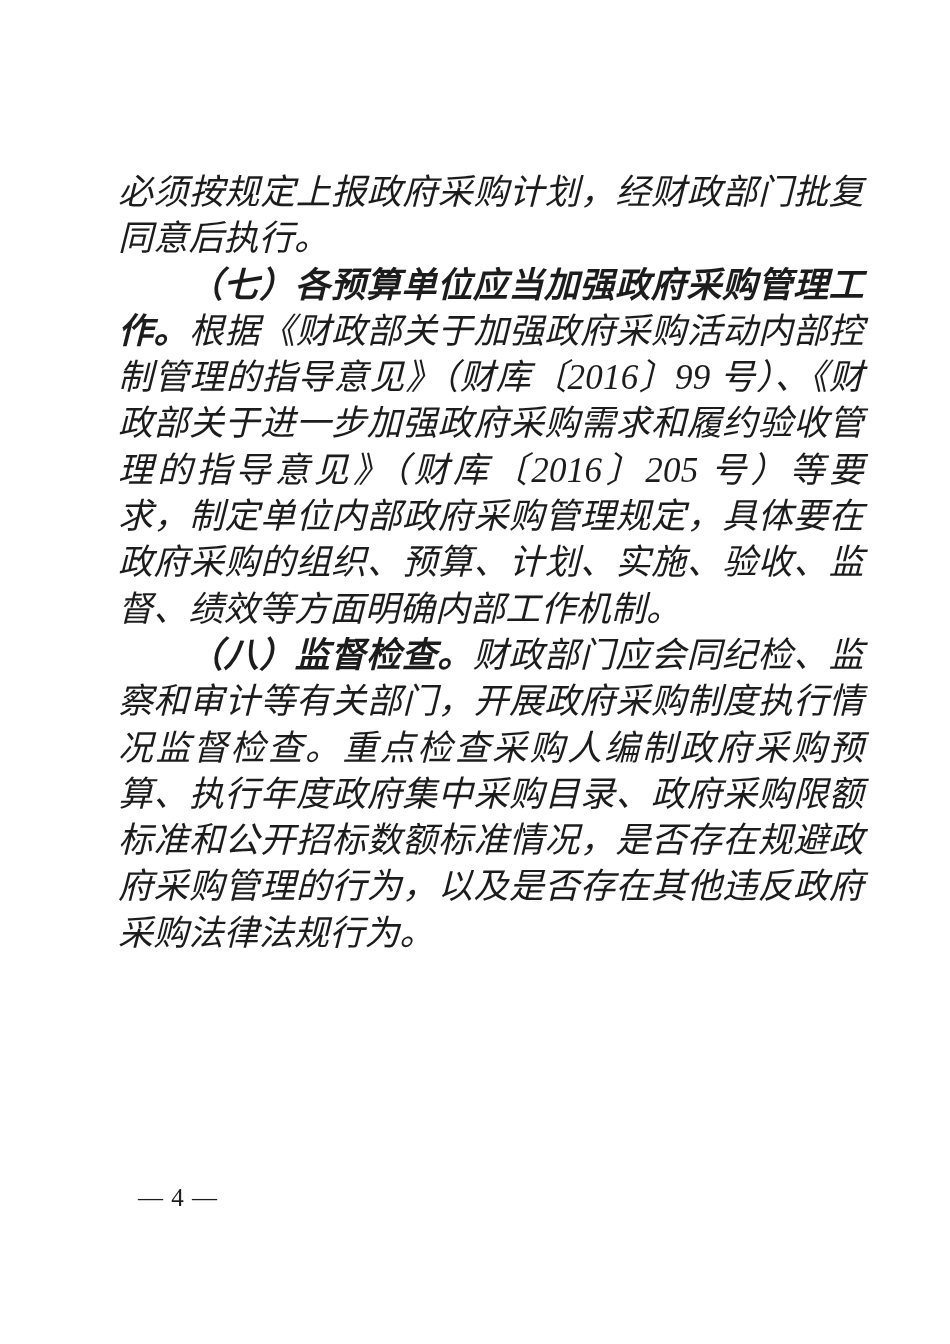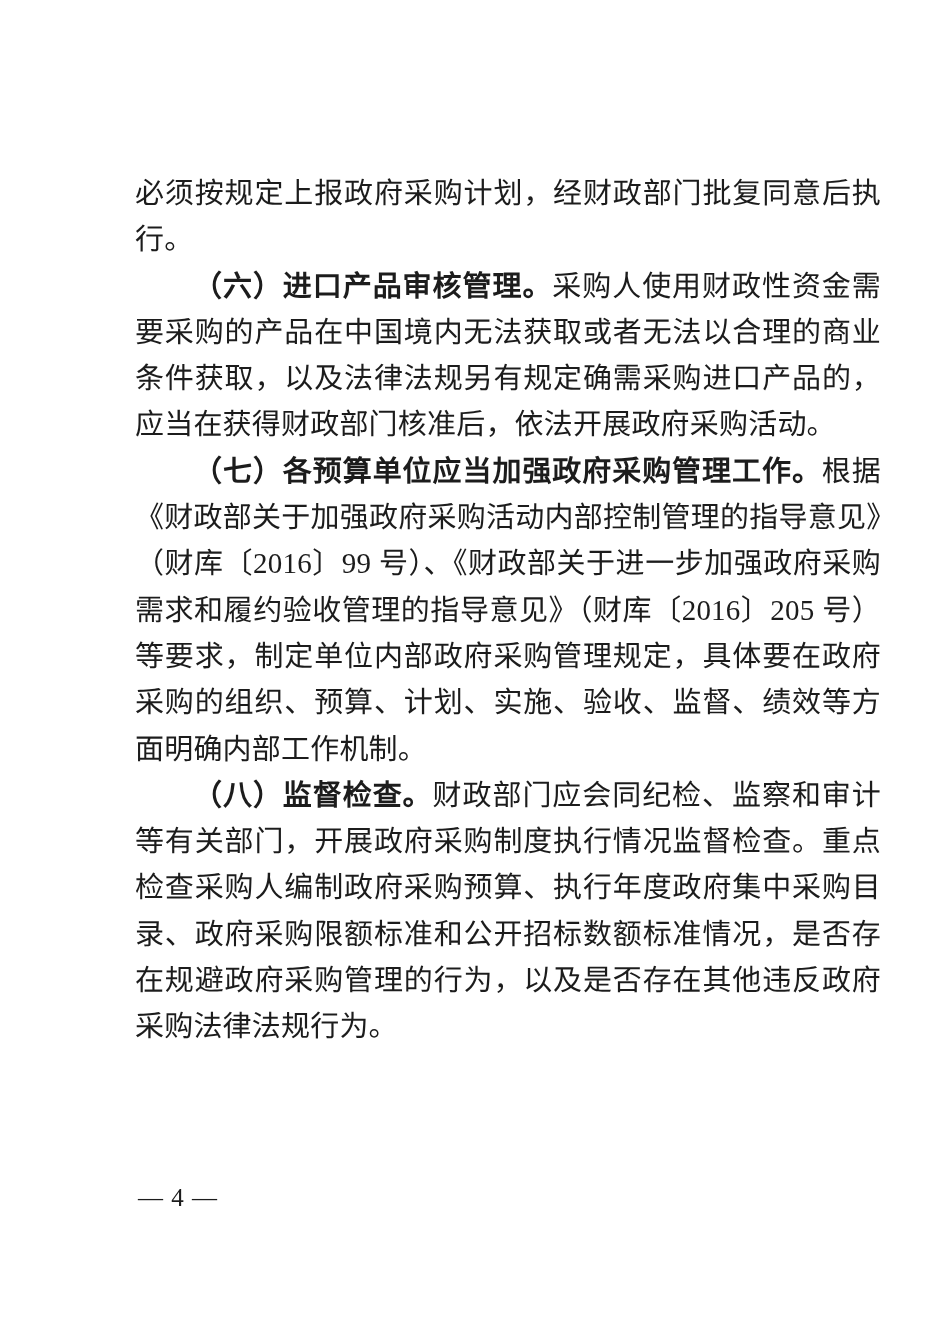--- a/index.html
+++ b/index.html
@@ -15,28 +15,29 @@
   .page {
     position: relative;
     width: 950px;
     height: 1344px;
     background: #ffffff;
     color: #1c1c1c;
     overflow: hidden;
   }
   .content {
     position: absolute;
-    left: 135px;
+    left: 118px;
     top: 170px;
     width: 746px;
-    font-size: 29px;
+    font-size: 35px;
     line-height: 46.3px;
     text-align: justify;
     text-justify: inter-ideograph;
     letter-spacing: 0.2px;
+    font-style: italic;
   }
   .content p {
     margin: 0;
     padding: 0;
   }
   .content p.indent {
     text-indent: 2em;
   }
   .lead {
     font-weight: 700;
@@ -54,21 +55,20 @@
 </head>
 <body>
 
 <div class="page">
 
   <div class="content">
 
     <p><span class="lead"></span><span>必须按规定上报政府采购计划，经财政部门批复同意后执行。</span></p>
 
 
-    <p class="indent"><span class="lead">（六）进口产品审核管理。</span><span>采购人使用财政性资金需要采购的产品在中国境内无法获取或者无法以合理的商业条件获取，以及法律法规另有规定确需采购进口产品的，应当在获得财政部门核准后，依法开展政府采购活动。</span></p>
 
     <p class="indent"><span class="lead">（七）各预算单位应当加强政府采购管理工作。</span><span>根据《财政部关于加强政府采购活动内部控制管理的指导意见》（财库〔2016〕99 号）、《财政部关于进一步加强政府采购需求和履约验收管理的指导意见》（财库〔2016〕205 号）等要求，制定单位内部政府采购管理规定，具体要在政府采购的组织、预算、计划、实施、验收、监督、绩效等方面明确内部工作机制。</span></p>
 
     <p class="indent"><span class="lead">（八）监督检查。</span><span>财政部门应会同纪检、监察和审计等有关部门，开展政府采购制度执行情况监督检查。重点检查采购人编制政府采购预算、执行年度政府集中采购目录、政府采购限额标准和公开招标数额标准情况，是否存在规避政府采购管理的行为，以及是否存在其他违反政府采购法律法规行为。</span></p>
 
 
 
   </div>
 
   <div class="footer">— 4 —</div>

